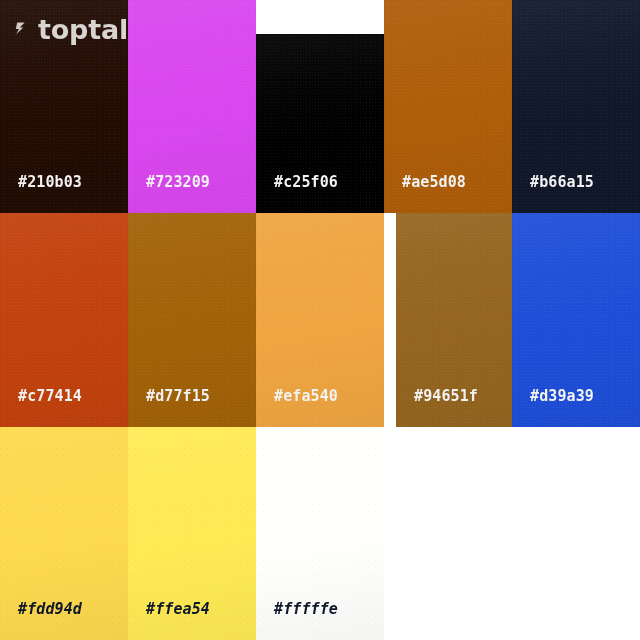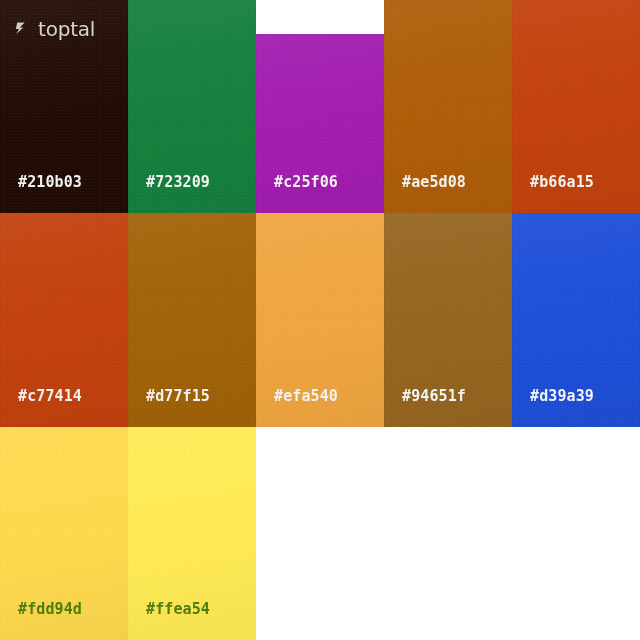--- a/index.html
+++ b/index.html
@@ -57,113 +57,118 @@
     left: 18px;
     bottom: 22px;
     font-family: "DejaVu Sans Mono", "Liberation Mono", monospace;
     font-size: 15px;
     font-weight: bold;
     letter-spacing: 0.1px;
     white-space: nowrap;
     z-index: 3;
   }
   .label-light { color: #f2f2f2; }
-  .label-dark  { color: #4d7c0f; }
+  .label-dark  { color: #0f172a; font-style: italic; }
 
   
   .brand-logo {
     position: absolute;
     top: 19px;
     left: 15px;
     display: flex;
     align-items: center;
     gap: 6px;
     z-index: 10;
   }
   .brand-mark {
     display: block;
     width: 17px;
     height: 17px;
     line-height: 0;
   }
   .brand-wordmark {
     font-family: "DejaVu Sans", sans-serif;
-    font-size: 20px;
+    font-size: 27px;
     line-height: 21px;
-    font-weight: 400;
+    font-weight: 700;
     color: #d8d4d1;
     letter-spacing: -0.2px;
   }
 </style>
 </head>
 <body>
 
 <div id="palette-page">
 
   <div class="palette-grid">
       <div class="swatch" style="background-color: rgb(33, 11, 3);">
         <div class="sheen"></div>
         <div class="grain"></div>
         <div class="swatch-label label-light">#210b03</div>
       </div>
-      <div class="swatch" style="background-color: #15803d;">
+      <div class="swatch" style="background-color: #d946ef;">
         <div class="sheen"></div>
         <div class="grain"></div>
         <div class="swatch-label label-light">#723209</div>
       </div>
-      <div class="swatch" style="background-color: #a21caf; margin-top: 34px;">
+      <div class="swatch" style="background-color: #000000; margin-top: 34px;">
         <div class="sheen"></div>
         <div class="grain"></div>
         <div class="swatch-label label-light">#c25f06</div>
       </div>
       <div class="swatch" style="background-color: rgb(174, 93, 8); text-align: center;">
         <div class="sheen"></div>
         <div class="grain"></div>
         <div class="swatch-label label-light">#ae5d08</div>
       </div>
-      <div class="swatch" style="background-color: #c2410c; text-align: right;">
+      <div class="swatch" style="background-color: #0f172a; text-align: right;">
         <div class="sheen"></div>
         <div class="grain"></div>
         <div class="swatch-label label-light">#b66a15</div>
       </div>
       <div class="swatch" style="background-color: #c2410c;">
         <div class="sheen"></div>
         <div class="grain"></div>
         <div class="swatch-label label-light">#c77414</div>
       </div>
       <div class="swatch" style="background-color: #a16207;">
         <div class="sheen"></div>
         <div class="grain"></div>
         <div class="swatch-label label-light">#d77f15</div>
       </div>
       <div class="swatch" style="background-color: rgb(239, 165, 64);">
         <div class="sheen"></div>
         <div class="grain"></div>
         <div class="swatch-label label-light">#efa540</div>
       </div>
-      <div class="swatch" style="background-color: rgb(148, 101, 31);">
+      <div class="swatch" style="background-color: rgb(148, 101, 31); margin-left: 12px;">
         <div class="sheen"></div>
         <div class="grain"></div>
         <div class="swatch-label label-light">#94651f</div>
       </div>
       <div class="swatch" style="background-color: #1d4ed8;">
         <div class="sheen"></div>
         <div class="grain"></div>
         <div class="swatch-label label-light">#d39a39</div>
       </div>
       <div class="swatch" style="background-color: rgb(253, 217, 77);">
         <div class="sheen"></div>
         <div class="grain"></div>
         <div class="swatch-label label-dark">#fdd94d</div>
       </div>
       <div class="swatch" style="background-color: rgb(255, 234, 84);">
         <div class="sheen"></div>
         <div class="grain"></div>
         <div class="swatch-label label-dark">#ffea54</div>
       </div>
+      <div class="swatch" style="background-color: rgb(255, 255, 254);">
+        <div class="sheen"></div>
+        <div class="grain"></div>
+        <div class="swatch-label label-dark">#fffffe</div>
+      </div>
     </div>
 
   <div class="brand-logo">
     <span class="brand-mark">
       <svg viewBox="0 0 17 17" width="17" height="17" aria-hidden="true">
         <path d="M2.2 1.6 L9.6 1.6 L4.9 6.6 L8.3 6.6 L1.2 13.2 L4.0 8.0 L0.8 8.0 Z" fill="#cfcac6"></path>
         <path d="M10.6 3.0 L14.6 3.0 L9.1 8.6 L6.2 8.6 Z" fill="#cfcac6" opacity="0.0"></path>
       </svg>
     </span>
     <span class="brand-wordmark">toptal</span>

